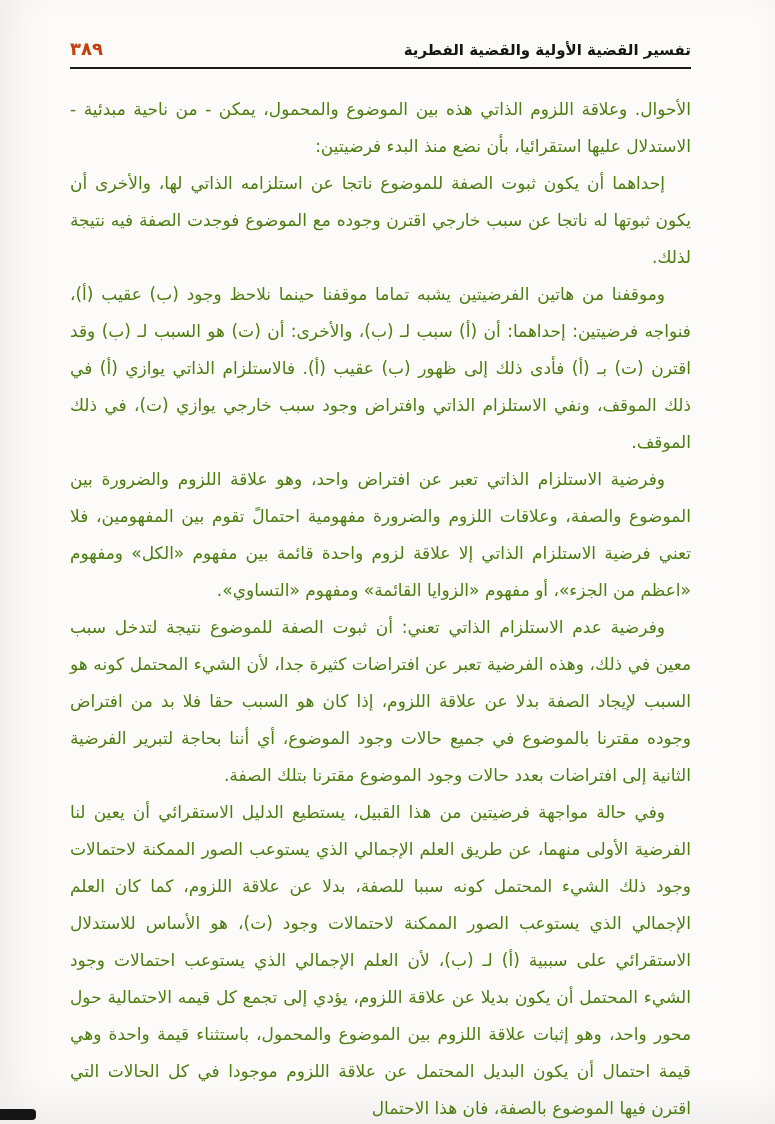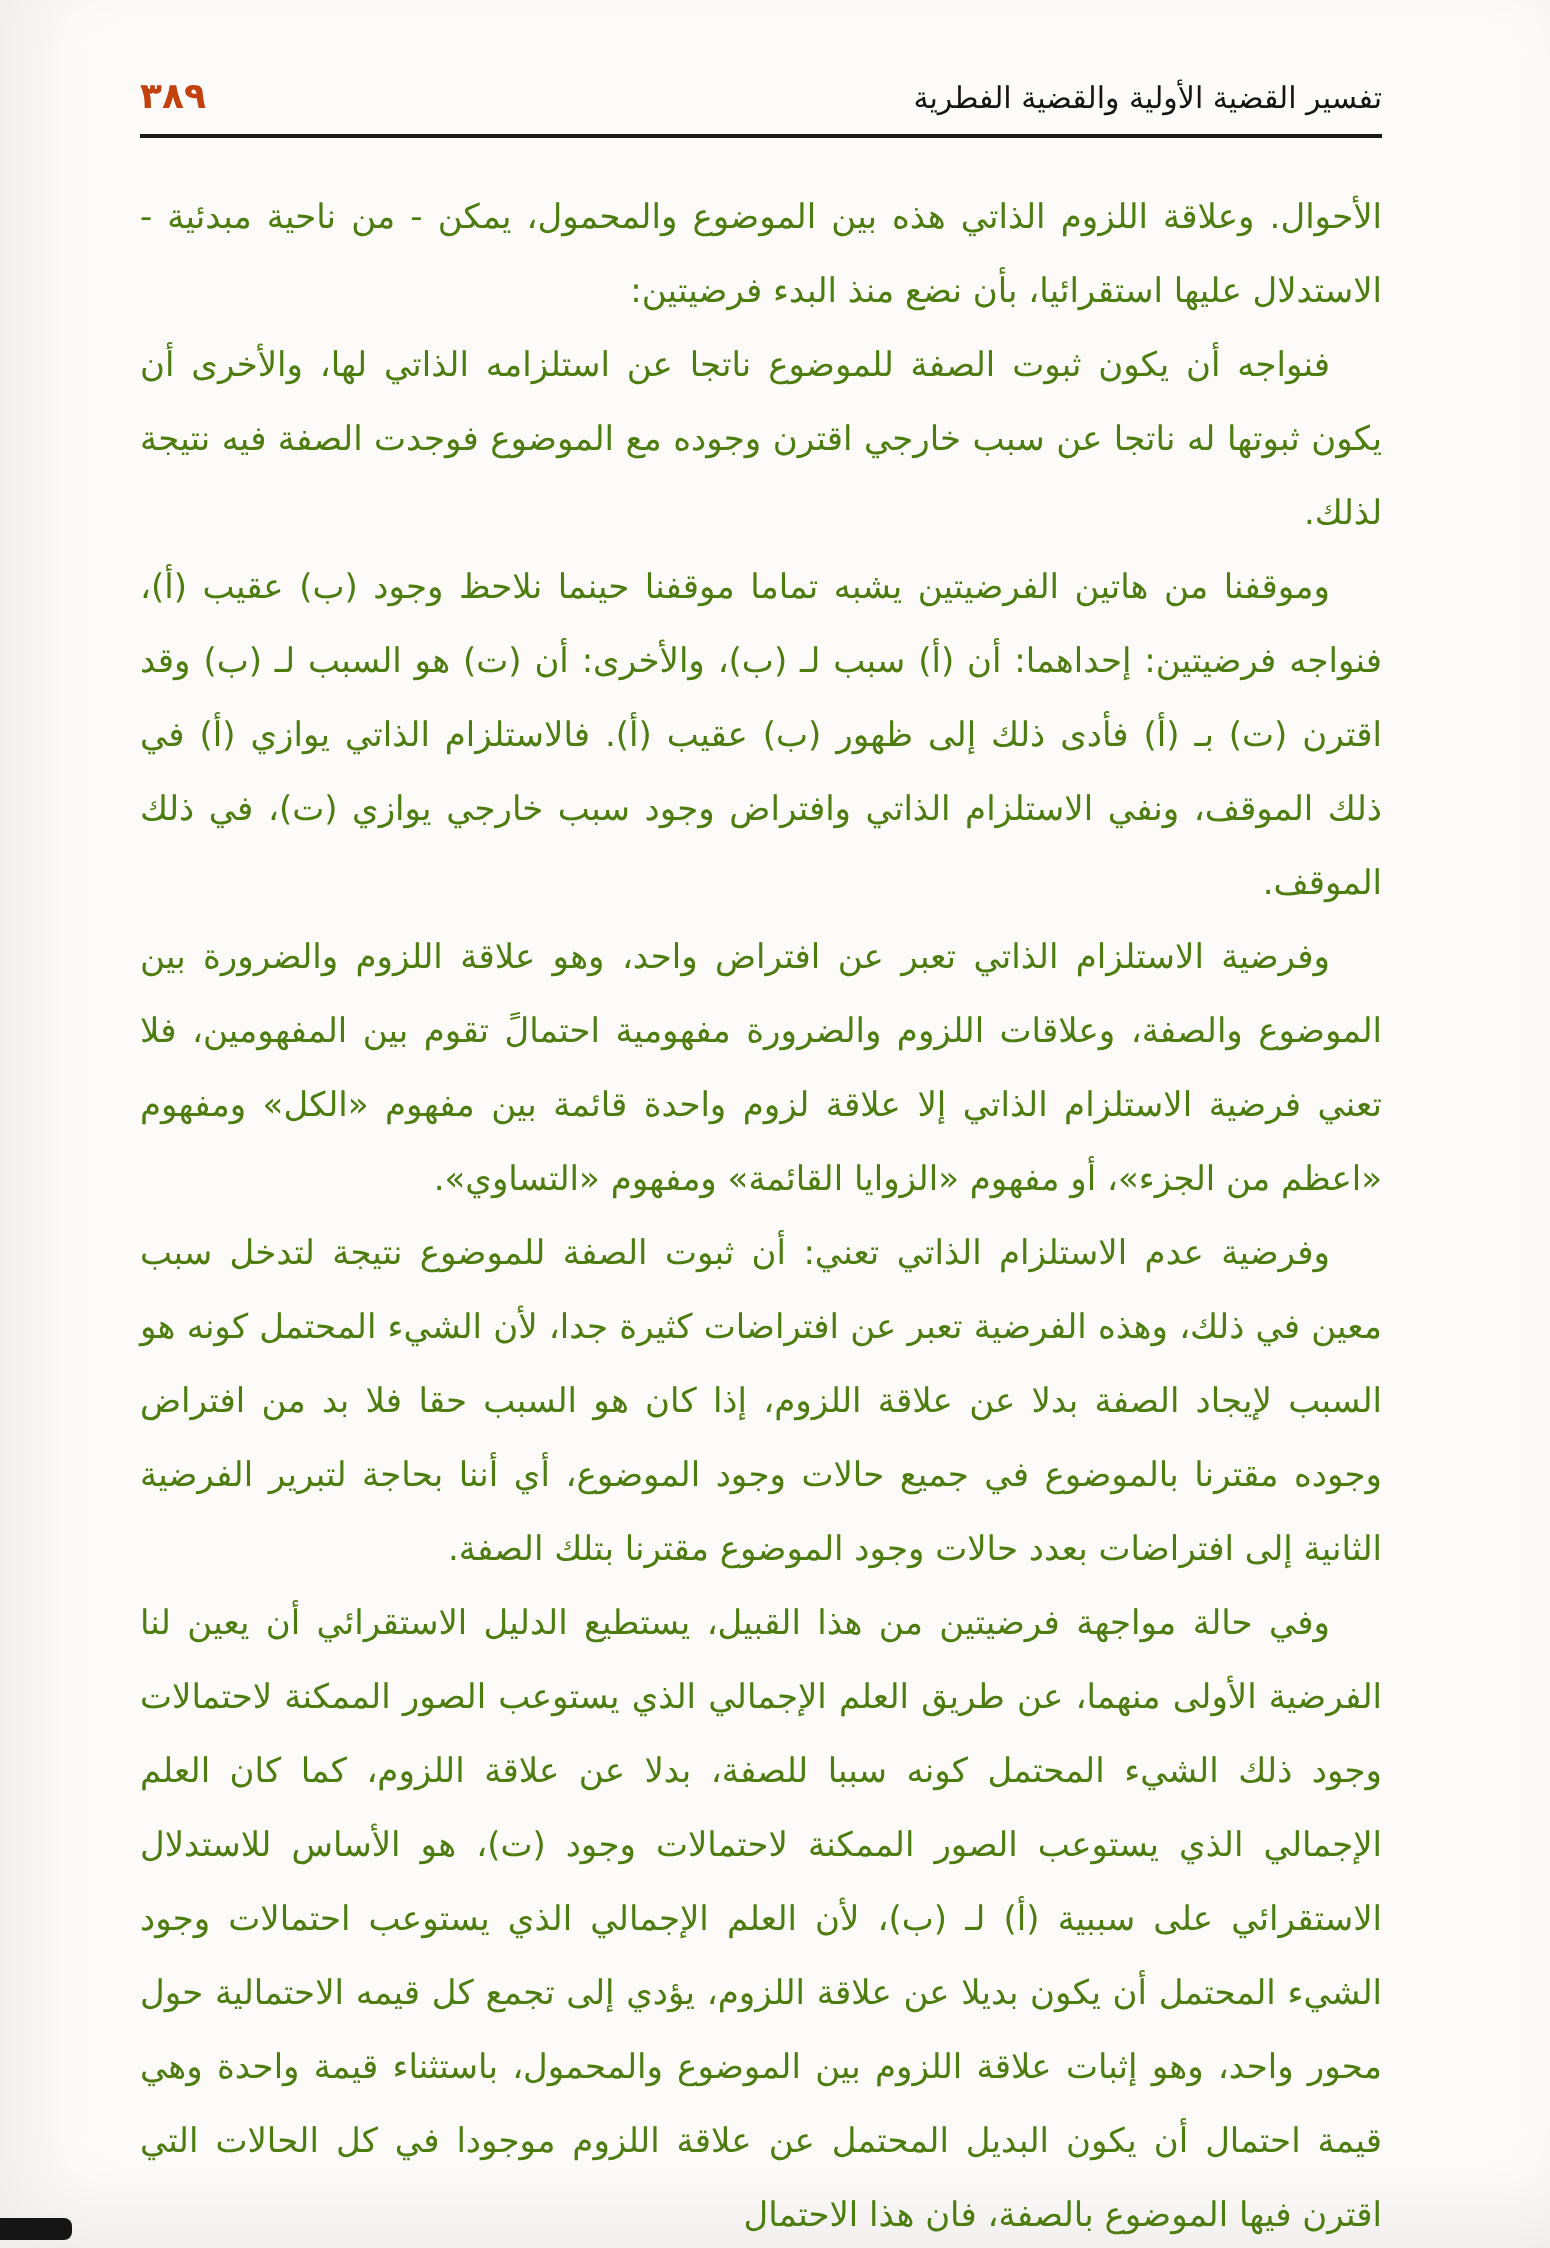--- a/index.html
+++ b/index.html
@@ -22,21 +22,21 @@
     padding: 38px 84px 0 70px;
     direction: rtl;
     box-shadow: inset 14px -16px 38px rgba(0,0,0,0.06);
   }
   .hdr {
     display: flex;
     justify-content: space-between;
     align-items: baseline;
   }
   .hdr-title {
-    font-weight: normal;
+    font-weight: bold;
     font-size: 15px;
     color: #141414;
     letter-spacing: 0;
   }
   .hdr-num {
     font-weight: bold;
     font-size: 18px;
     color: #c2410c;
   }
   .rule {
@@ -76,21 +76,21 @@
 
   <div class="hdr">
     <div class="hdr-title">تفسير القضية الأولية والقضية الفطرية</div>
     <div class="hdr-num">٣٨٩</div>
   </div>
 
   <hr class="rule">
 
   <div class="body-text">
     <p class="para">الأحوال. وعلاقة اللزوم الذاتي هذه بين الموضوع والمحمول، يمكن - من ناحية مبدئية - الاستدلال عليها استقرائيا، بأن نضع منذ البدء فرضيتين:</p>
-    <p class="para indent">فنواجه أن يكون ثبوت الصفة للموضوع ناتجا عن استلزامه الذاتي لها، والأخرى أن يكون ثبوتها له ناتجا عن سبب خارجي اقترن وجوده مع الموضوع فوجدت الصفة فيه نتيجة لذلك.</p>
+    <p class="para indent">إحداهما أن يكون ثبوت الصفة للموضوع ناتجا عن استلزامه الذاتي لها، والأخرى أن يكون ثبوتها له ناتجا عن سبب خارجي اقترن وجوده مع الموضوع فوجدت الصفة فيه نتيجة لذلك.</p>
     <p class="para indent">وموقفنا من هاتين الفرضيتين يشبه تماما موقفنا حينما نلاحظ وجود (ب) عقيب (أ)، فنواجه فرضيتين: إحداهما: أن (أ) سبب لـ (ب)، والأخرى: أن (ت) هو السبب لـ (ب) وقد اقترن (ت) بـ (أ) فأدى ذلك إلى ظهور (ب) عقيب (أ). فالاستلزام الذاتي يوازي (أ) في ذلك الموقف، ونفي الاستلزام الذاتي وافتراض وجود سبب خارجي يوازي (ت)، في ذلك الموقف.</p>
     <p class="para indent">وفرضية الاستلزام الذاتي تعبر عن افتراض واحد، وهو علاقة اللزوم والضرورة بين الموضوع والصفة، وعلاقات اللزوم والضرورة مفهومية احتمالً تقوم بين المفهومين، فلا تعني فرضية الاستلزام الذاتي إلا علاقة لزوم واحدة قائمة بين مفهوم «الكل» ومفهوم «اعظم من الجزء»، أو مفهوم «الزوايا القائمة» ومفهوم «التساوي».</p>
     <p class="para indent">وفرضية عدم الاستلزام الذاتي تعني: أن ثبوت الصفة للموضوع نتيجة لتدخل سبب معين في ذلك، وهذه الفرضية تعبر عن افتراضات كثيرة جدا، لأن الشيء المحتمل كونه هو السبب لإيجاد الصفة بدلا عن علاقة اللزوم، إذا كان هو السبب حقا فلا بد من افتراض وجوده مقترنا بالموضوع في جميع حالات وجود الموضوع، أي أننا بحاجة لتبرير الفرضية الثانية إلى افتراضات بعدد حالات وجود الموضوع مقترنا بتلك الصفة.</p>
     <p class="para indent">وفي حالة مواجهة فرضيتين من هذا القبيل، يستطيع الدليل الاستقرائي أن يعين لنا الفرضية الأولى منهما، عن طريق العلم الإجمالي الذي يستوعب الصور الممكنة لاحتمالات وجود ذلك الشيء المحتمل كونه سببا للصفة، بدلا عن علاقة اللزوم، كما كان العلم الإجمالي الذي يستوعب الصور الممكنة لاحتمالات وجود (ت)، هو الأساس للاستدلال الاستقرائي على سببية (أ) لـ (ب)، لأن العلم الإجمالي الذي يستوعب احتمالات وجود الشيء المحتمل أن يكون بديلا عن علاقة اللزوم، يؤدي إلى تجمع كل قيمه الاحتمالية حول محور واحد، وهو إثبات علاقة اللزوم بين الموضوع والمحمول، باستثناء قيمة واحدة وهي قيمة احتمال أن يكون البديل المحتمل عن علاقة اللزوم موجودا في كل الحالات التي اقترن فيها الموضوع بالصفة، فان هذا الاحتمال</p>
   </div>
 
   <div class="scan-mark"></div>
 
 </div>
 

